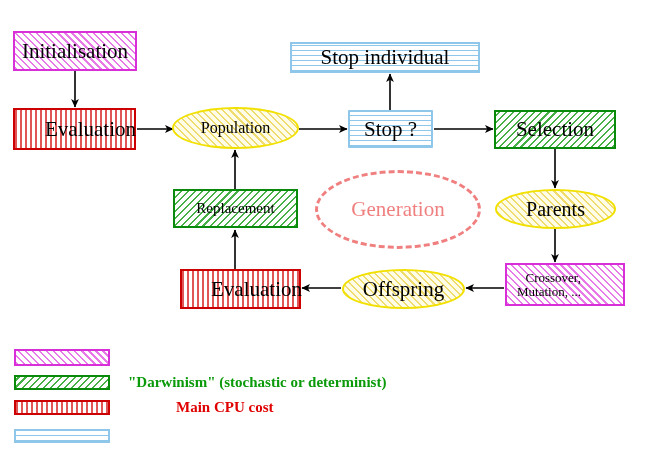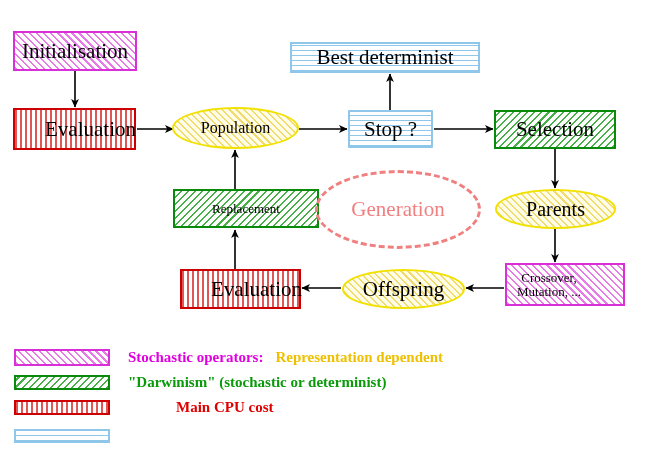--- a/index.html
+++ b/index.html
@@ -73,27 +73,27 @@
     z-index: 2;
     white-space: pre-line;
   }
   
   #n-initialisation { left: 13px;  top: 31px;  width: 124px; height: 40px;  font-size: 21px; }
   #n-evaluation-top { left: 13px;  top: 108px; width: 123px; height: 42px;  font-size: 21px; }
   #n-population     { left: 172px; top: 107px; width: 127px; height: 42px;  font-size: 16px; }
   #n-stop           { left: 348px; top: 110px; width: 85px;  height: 38px;  font-size: 21px; }
   #n-selection      { left: 494px; top: 110px; width: 122px; height: 39px;  font-size: 21px; }
   #n-best           { left: 290px; top: 42px;  width: 190px; height: 31px;  font-size: 21px; }
-  #n-replacement    { left: 173px; top: 189px; width: 146px; height: 39px;  font-size: 13px; justify-content: center; }
+  #n-replacement    { left: 173px; top: 189px; width: 125px; height: 39px;  font-size: 15px; justify-content: center; }
   #n-generation     { left: 315px; top: 170px; width: 166px; height: 79px;  font-size: 21px; }
   #n-parents        { left: 495px; top: 189px; width: 121px; height: 40px;  font-size: 20px; }
   #n-evaluation-bot { left: 180px; top: 269px; width: 121px; height: 40px;  font-size: 21px; }
   #n-offspring      { left: 342px; top: 269px; width: 123px; height: 40px;  font-size: 21px; }
   #n-crossover      { left: 505px; top: 263px; width: 120px; height: 43px;  font-size: 13px;
-                      justify-content: flex-start; padding-left: 10px; text-align: center; }
+                      justify-content: flex-start; padding-left: 10px; text-align: right; }
 
   #n-generation {
     border: 3px dashed #f08080;
     border-radius: 50%;
     background: transparent;
     color: #f08080;
   }
 
   
   #legend {
@@ -184,21 +184,21 @@
 
 <div class="node fill-blue rounded" id="n-stop">
   <span class="node-label">Stop ?</span>
 </div>
 
 <div class="node fill-green" id="n-selection">
   <span class="node-label">Selection</span>
 </div>
 
 <div class="node fill-blue" id="n-best">
-  <span class="node-label">Best determinist</span>
+  <span class="node-label">Stop individual</span>
 </div>
 
 <div class="node fill-green" id="n-replacement">
   <span class="node-label">Replacement</span>
 </div>
 
 <div class="node" id="n-generation">
   <span class="node-label">Generation</span>
 </div>
 
@@ -216,23 +216,20 @@
 
 <div class="node fill-magenta" id="n-crossover">
   <span class="node-label">Crossover,
 Mutation, ...</span>
 </div>
 
 <div id="legend">
 
   <div class="legend-row" id="lr0">
     <div class="legend-swatch fill-magenta"></div>
-    <div class="legend-text">
-      <span class="t-magenta">Stochastic operators:</span><span class="t-gold seg2">Representation dependent</span>
-    </div>
   </div>
 
   <div class="legend-row" id="lr1">
     <div class="legend-swatch fill-green"></div>
     <div class="legend-text">
       <span class="t-green">"Darwinism" (stochastic or determinist)</span>
     </div>
   </div>
 
   <div class="legend-row" id="lr2">

